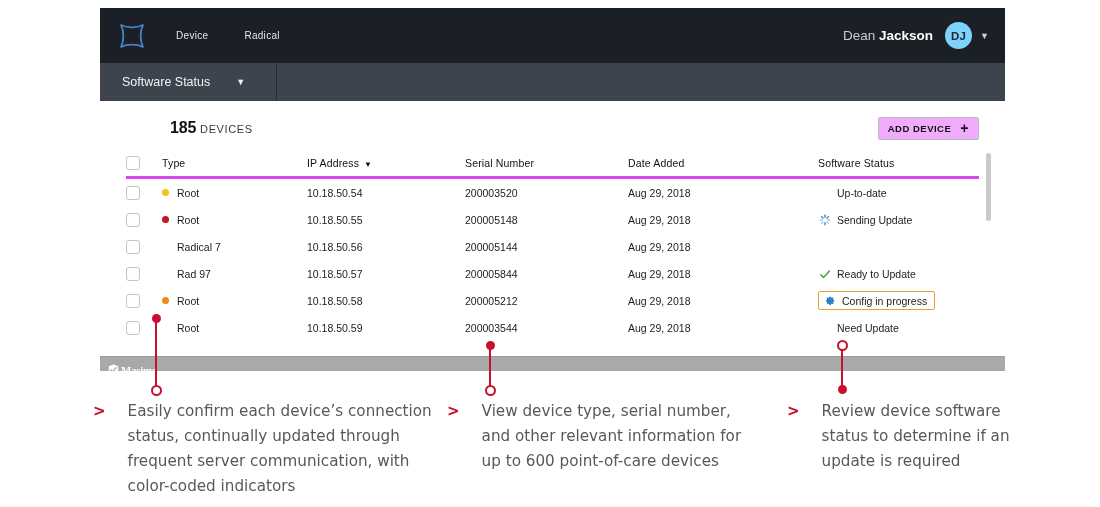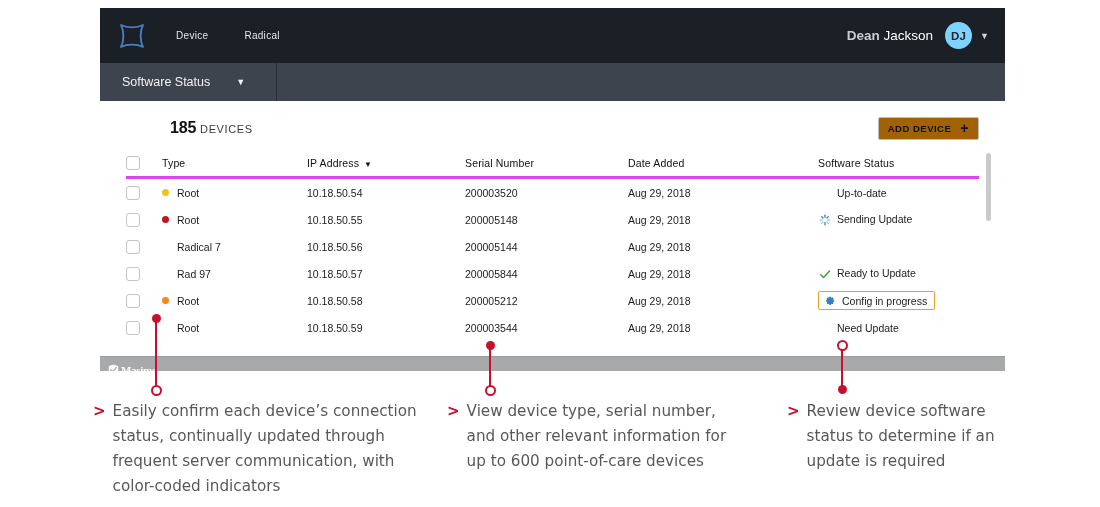--- a/index.html
+++ b/index.html
@@ -50,22 +50,22 @@
     cursor: pointer;
     white-space: nowrap;
   }
   #top-bar-spacer { flex: 1 1 auto; }
   #user-name {
     color: #ffffff;
     font-size: 13.5px;
     margin-right: 12px;
     white-space: nowrap;
   }
-  #user-name .first { font-weight: 700; color: #c9ccd2; }
-  #user-name .last  { font-weight: 400; color: #ffffff; }
+  #user-name .first { font-weight: 400; color: #c9ccd2; }
+  #user-name .last  { font-weight: 700; color: #ffffff; }
   #avatar {
     width: 27px; height: 27px;
     border-radius: 50%;
     background: #7dd3fc;
     color: #23262c;
     font-size: 11.5px;
     font-weight: 700;
     display: flex;
     align-items: center;
     justify-content: center;
@@ -158,21 +158,21 @@
   }
   #device-count .unit {
     font-size: 11px;
     letter-spacing: .6px;
     margin-left: 4px;
     color: #3a3a3a;
   }
   #toolbar-spacer { flex: 1 1 auto; }
   #add-device-button {
     border: 1px solid #bdbdbd;
-    background: #a16207;
+    background: #f0abfc;
     border-radius: 2px;
     height: 21px;
     padding: 0 9px;
     display: flex;
     align-items: center;
     font-size: 9.5px;
     letter-spacing: .5px;
     font-weight: 700;
     color: #111;
     cursor: pointer;
@@ -230,21 +230,21 @@
   .body-row .cell-date { font-size: 10.5px; color: #1c1c1c; }
 
   .conn-dot {
     width: 7px; height: 7px;
     border-radius: 50%;
     flex: 0 0 7px;
     margin-right: 8px;
   }
   .conn-dot.none { background: transparent; }
 
-  .status-wrap { display: flex; align-items: flex-start; }
+  .status-wrap { display: flex; align-items: flex-end; }
   .status-icon { width: 13px; height: 13px; flex: 0 0 13px; margin-right: 6px; display:flex; align-items:center; justify-content:center;}
   .status-text { font-size: 10.5px; color: #1c1c1c; white-space: nowrap; }
   .status-badge {
     border-radius: 2px;
     padding: 2px 7px 2px 4px;
     display: flex;
     align-items: center;
     background: #fff;
     box-sizing: border-box;
   }
@@ -318,21 +318,21 @@
     font-family: "DejaVu Sans", sans-serif;
   }
   .annotation .bullet {
     color: #c8102e;
     font-weight: 700;
     font-size: 15px;
     margin-right: 7px;
     flex: 0 0 auto;
     line-height: 25px;
   }
-  .annotation .atext { flex: 1 1 auto; }
+  .annotation .atext { flex: 1 1 auto; margin-left: 15px; }
 </style>
 </head>
 <body>
 
 <div id="app-window">
 
   <div id="top-bar">
     <svg id="brand-logo" viewBox="0 0 32 32">
       <path d="M3.5 3.5 C10 7 22 7 28.5 3.5 C25 10 25 22 28.5 28.5 C22 25 10 25 3.5 28.5 C7 22 7 10 3.5 3.5 Z" fill="none" stroke="#4a7fc1" stroke-width="2.1" stroke-linejoin="round"></path>
     </svg>

